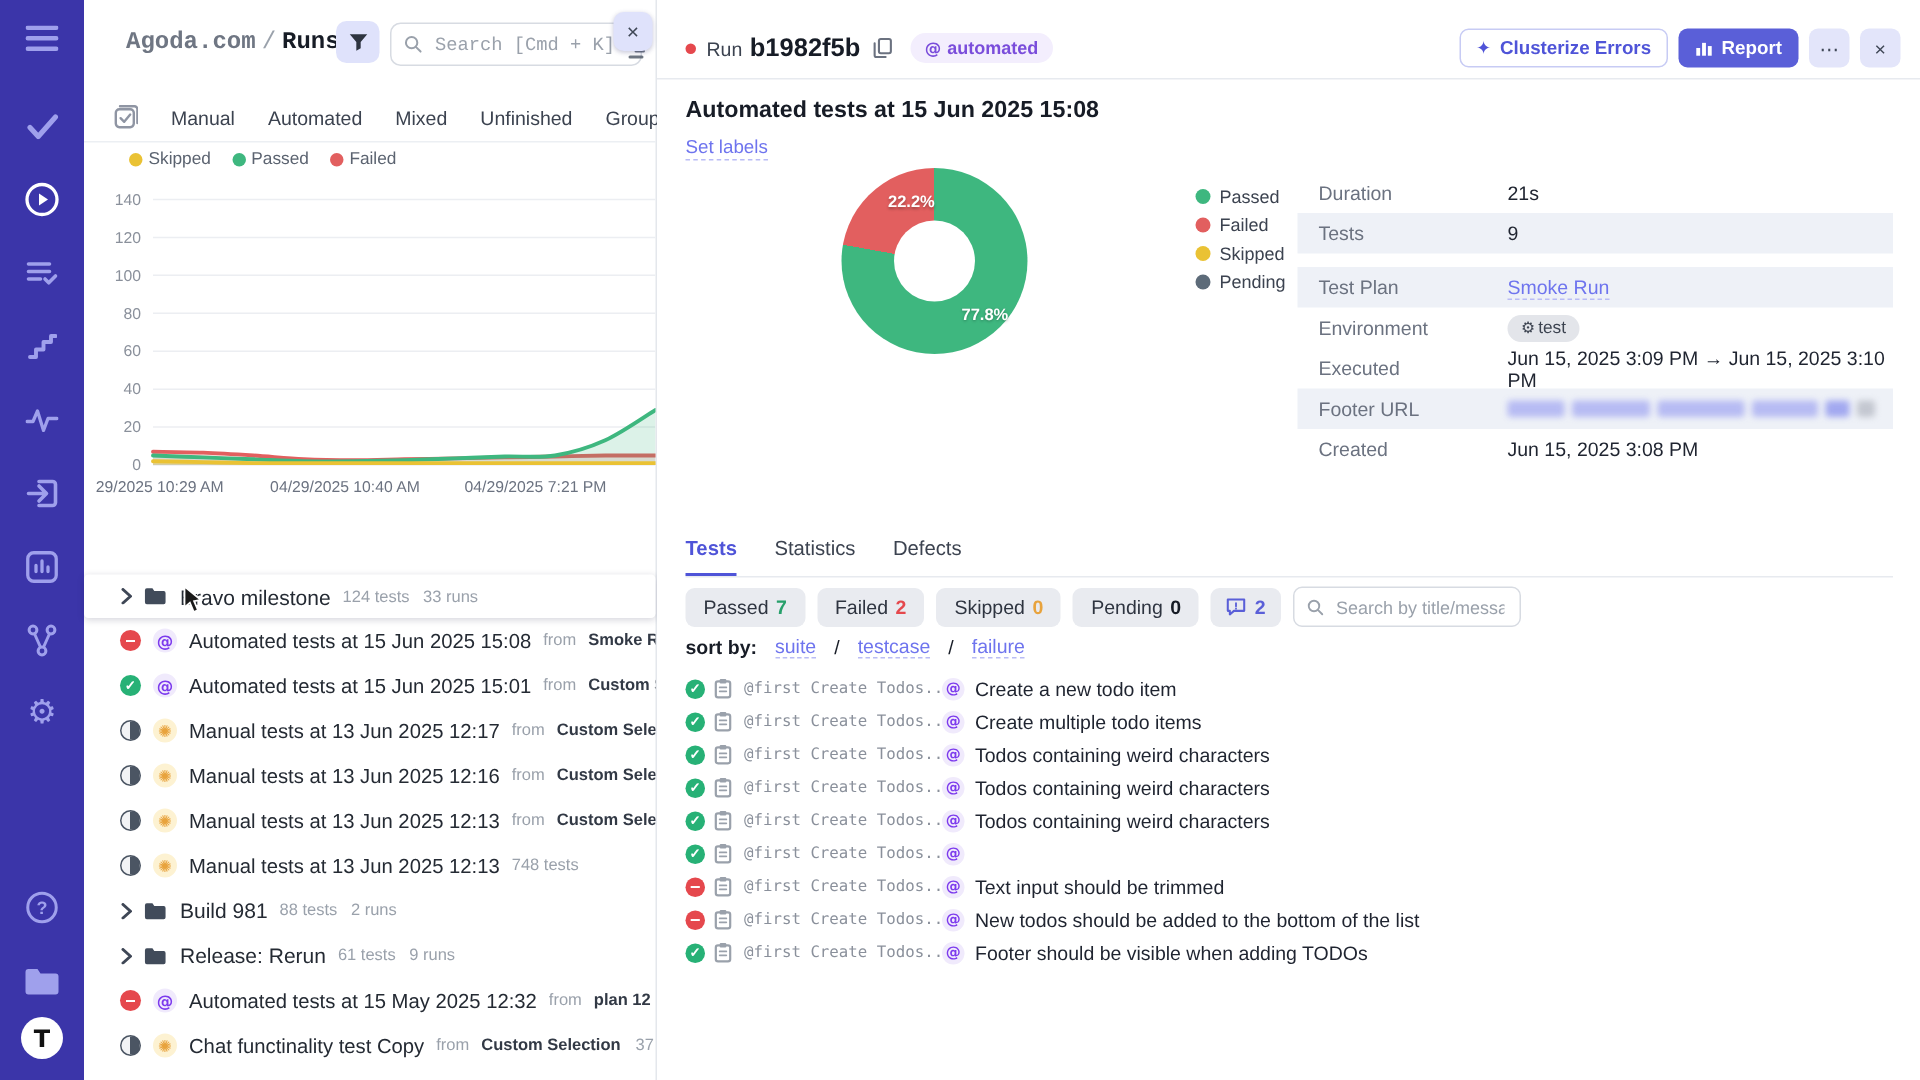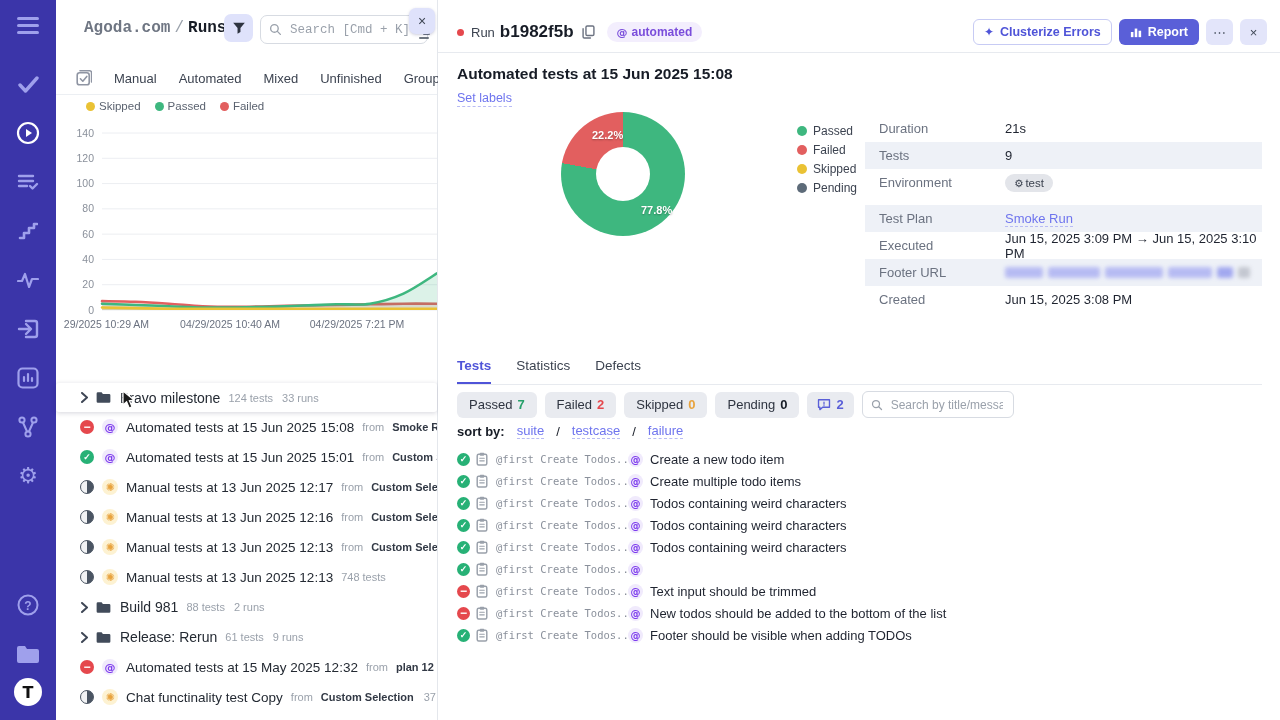--- a/index.html
+++ b/index.html
@@ -499,28 +499,28 @@
         <div class="drow t-text">
           <span class="dlabel">Duration</span>
           <span class="dval">21s</span>
 
         </div>
         <div class="drow t-text shade">
           <span class="dlabel">Tests</span>
           <span class="dval">9</span>
 
         </div>
+        <div class="drow t-link shade gap">
+          <span class="dlabel">Test Plan</span>
+          <span class="dval">Smoke Run</span>
+
+        </div>
         <div class="drow t-pill">
           <span class="dlabel">Environment</span>
           <span class="dval">test</span>
-
-        </div>
-        <div class="drow t-link shade gap">
-          <span class="dlabel">Test Plan</span>
-          <span class="dval">Smoke Run</span>
 
         </div>
         <div class="drow t-text">
           <span class="dlabel">Executed</span>
           <span class="dval">Jun 15, 2025 3:09 PM → Jun 15, 2025 3:10 PM</span>
 
         </div>
         <div class="drow t-redacted shade">
           <span class="dlabel">Footer URL</span>
           <span class="dval"></span>

